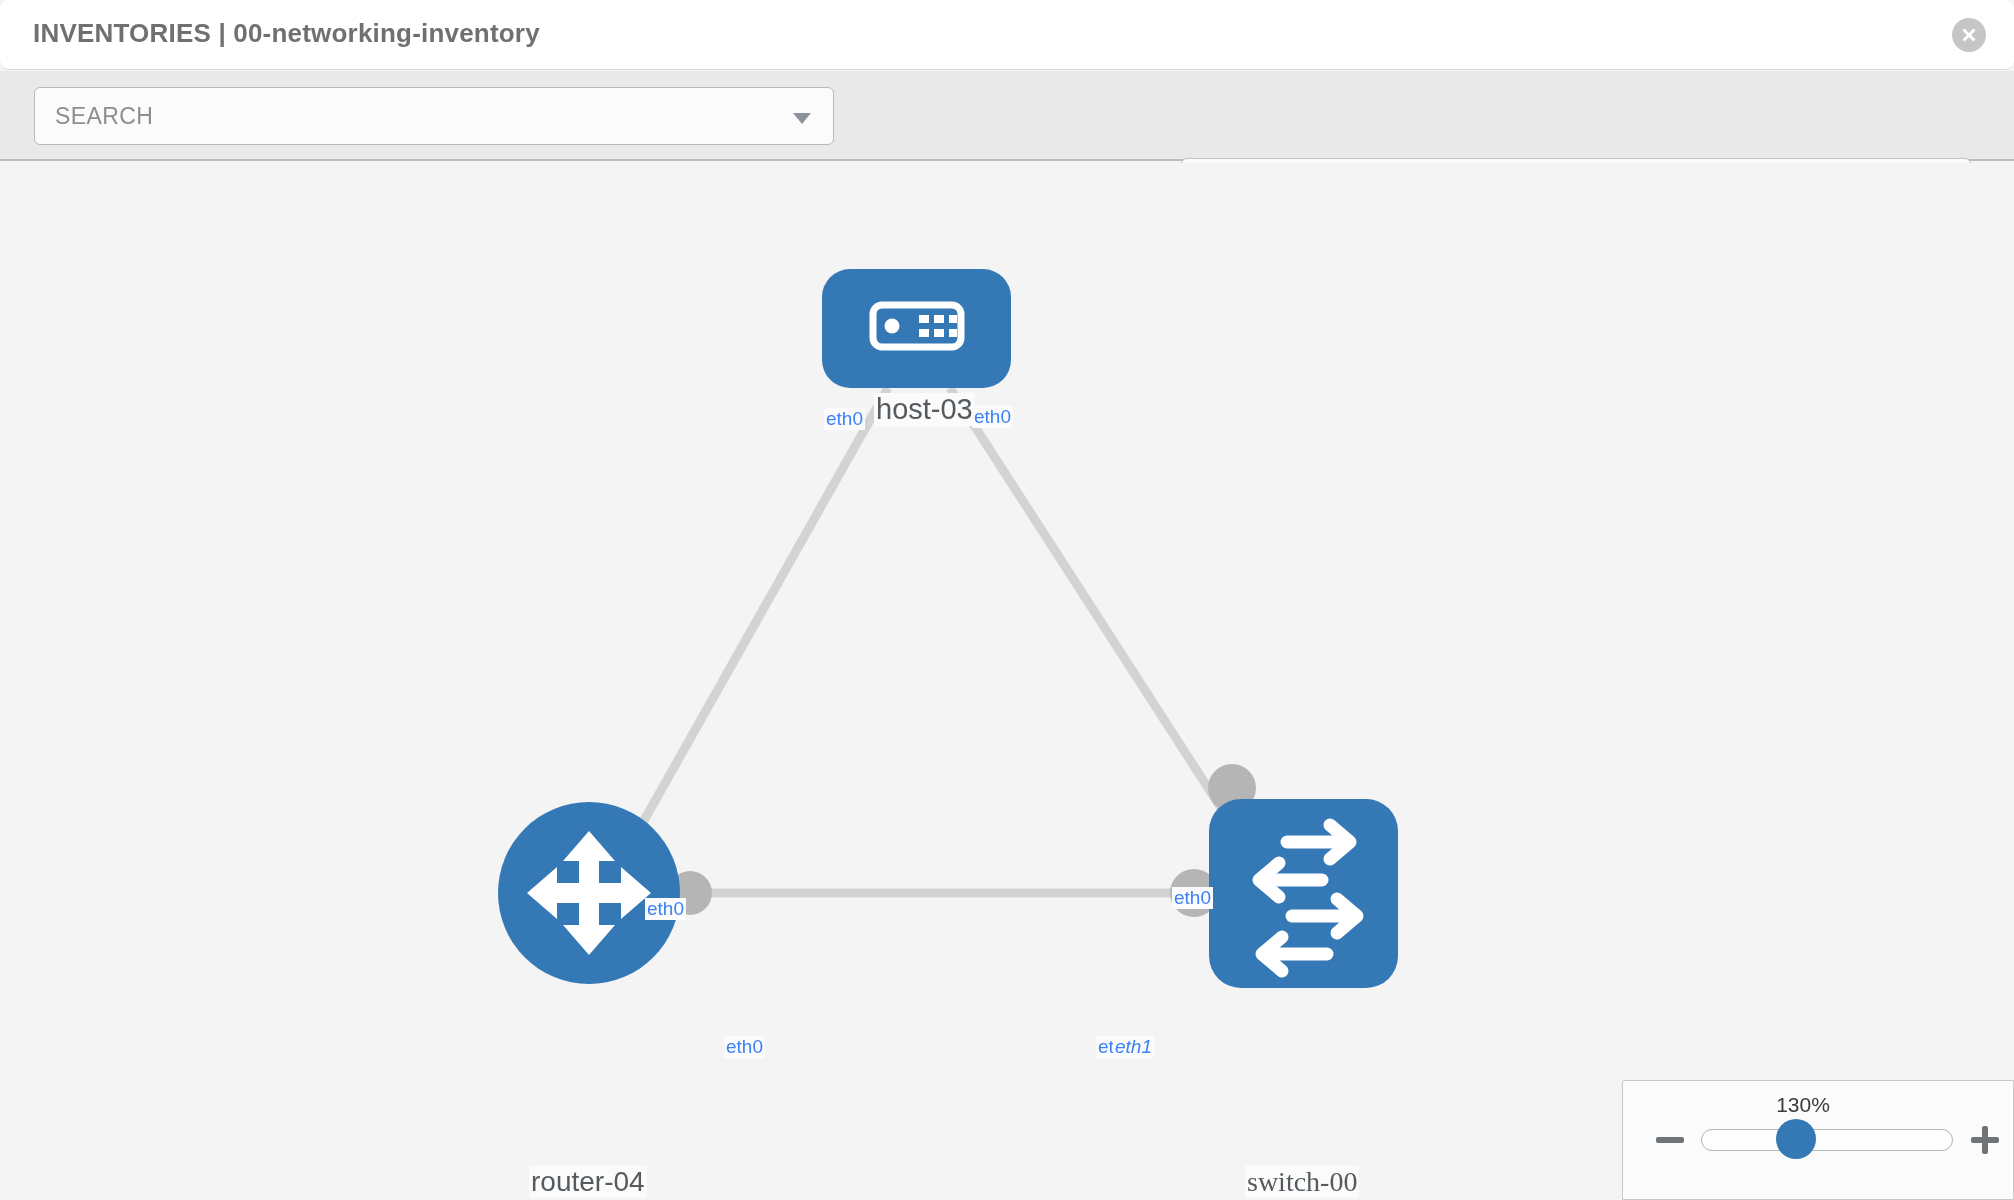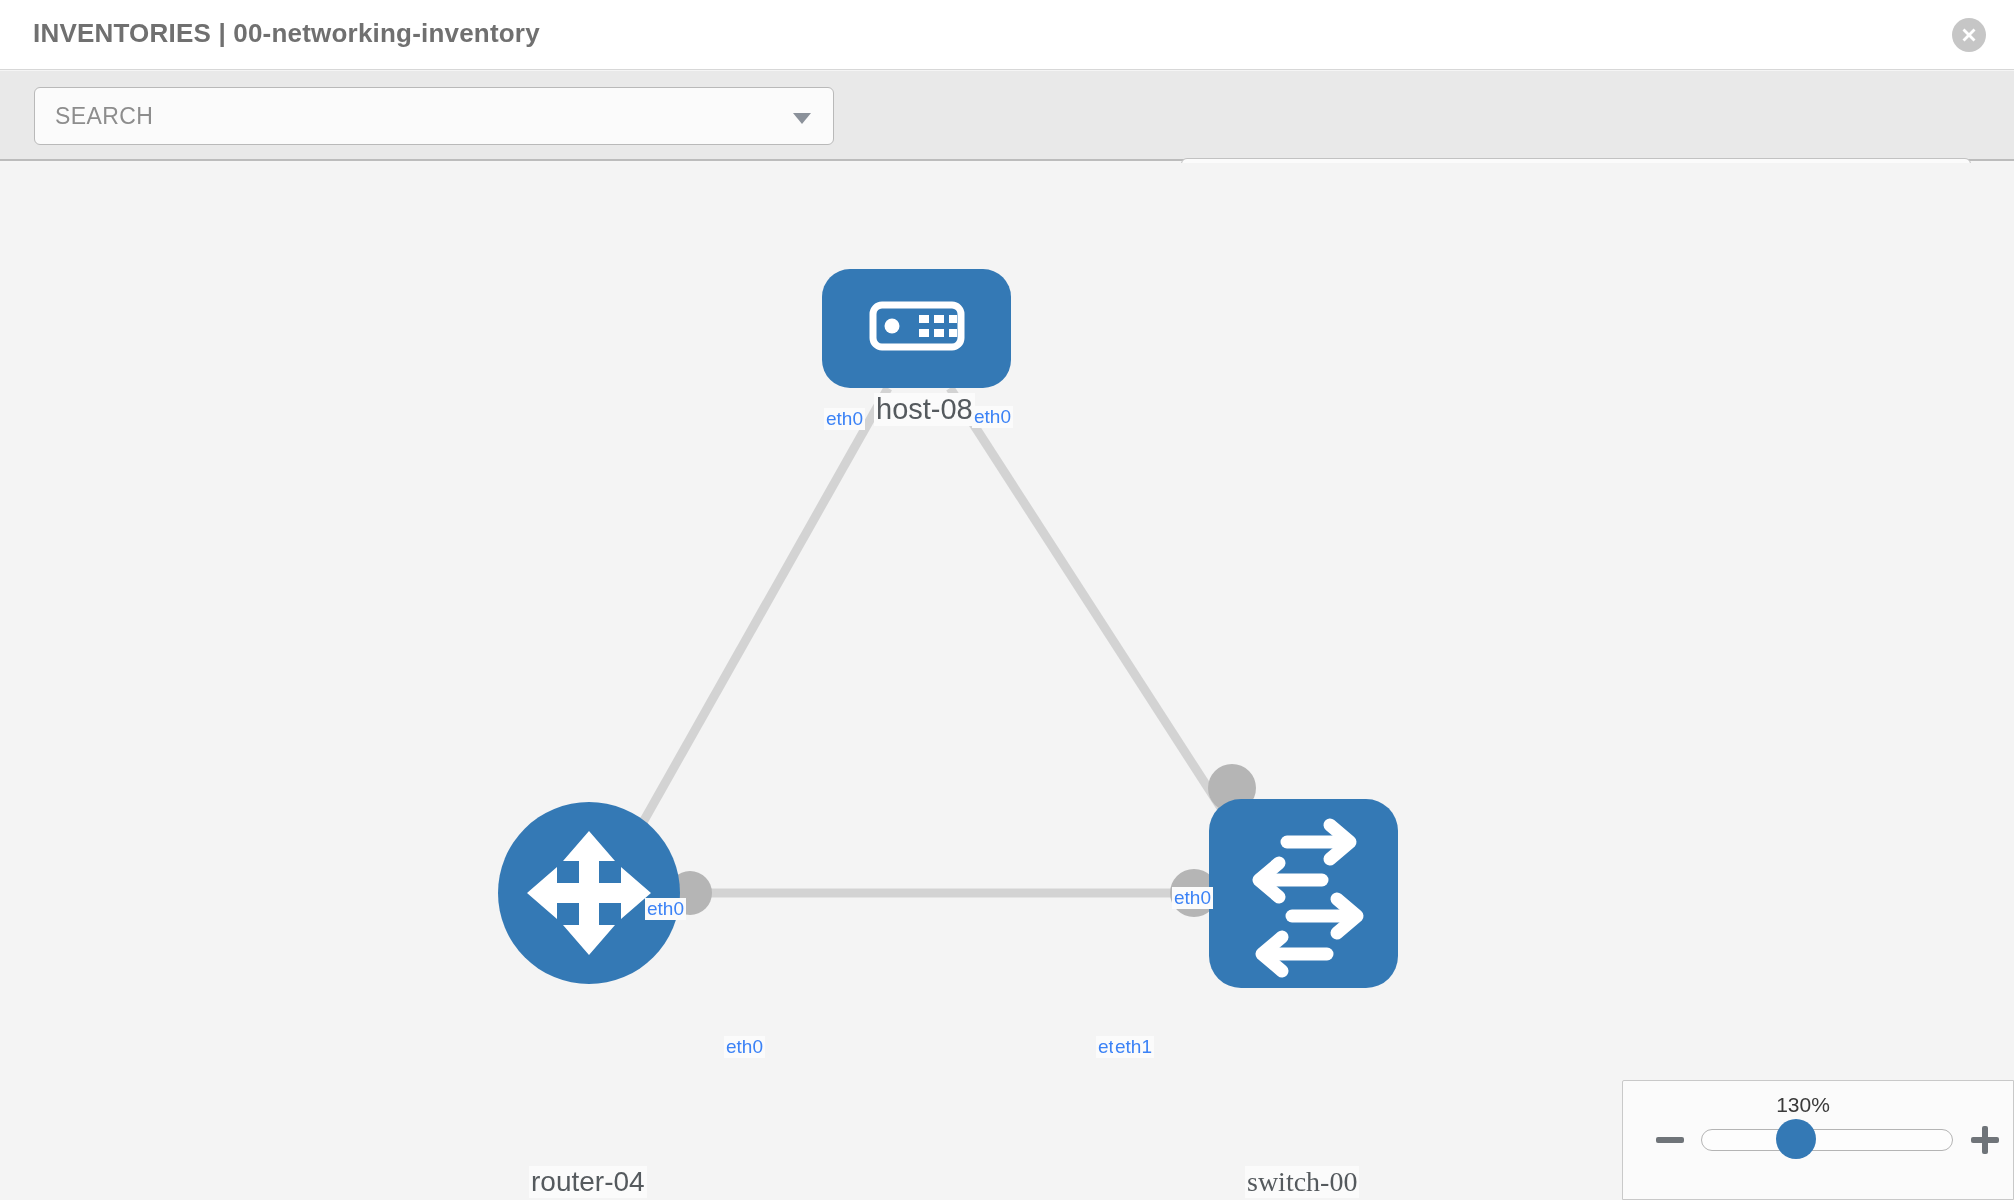--- a/index.html
+++ b/index.html
@@ -20,20 +20,21 @@
   }
 
   
   .header {
     position: absolute;
     top: 0; left: 0;
     width: 2014px;
     height: 70px;
     background: #ffffff;
     border-bottom: 1px solid #d7d7d7;
+    border-radius: 9px;
   }
   .header-title {
     position: absolute;
     left: 33px;
     top: 18px;
     font-size: 26px;
     font-weight: bold;
     color: #707070;
     letter-spacing: 0.2px;
     white-space: nowrap;
@@ -341,38 +342,38 @@
           <path d="M1292 753 h62"></path>
           <path d="M1337 736 l20 17 l-20 17"></path>
 
           <path d="M1327 791 h-62"></path>
           <path d="M1282 774 l-20 17 l20 17"></path>
         </g>
       </g>
 
     </svg>
 
-    <div class="node-label" style="left:874px; top:230px; font-size:29px;">host-08</div>
+    <div class="node-label" style="left:874px; top:230px; font-size:29px;">host-03</div>
 
     <div class="node-label" style="left:529px; top:1003px;">router-04</div>
 
     <div class="node-label" style="left:1245px; top:1003px;font-family:Liberation Serif, serif;">switch-00</div>
 
     <div class="iface-label" style="left:824px; top:245px;">eth0</div>
 
     <div class="iface-label" style="left:972px; top:243px;">eth0</div>
 
     <div class="iface-label" style="left:645px; top:735px;">eth0</div>
 
     <div class="iface-label" style="left:1172px; top:724px;">eth0</div>
 
     <div class="iface-label" style="left:724px; top:873px;">eth0</div>
 
     <div class="iface-label" style="left:1096px; top:873px;">eth0</div>
-    <div class="iface-label" style="left:1113px; top:873px;">eth1</div>
+    <div class="iface-label" style="left:1113px; top:873px;font-style:italic;">eth1</div>
 
   </div>
 
   <div class="zoom-widget">
     <div class="zoom-percent">130%</div>
     <div class="zoom-minus"></div>
     <div class="zoom-track"></div>
     <div class="zoom-thumb"></div>
     <div class="zoom-plus"></div>
   </div>

